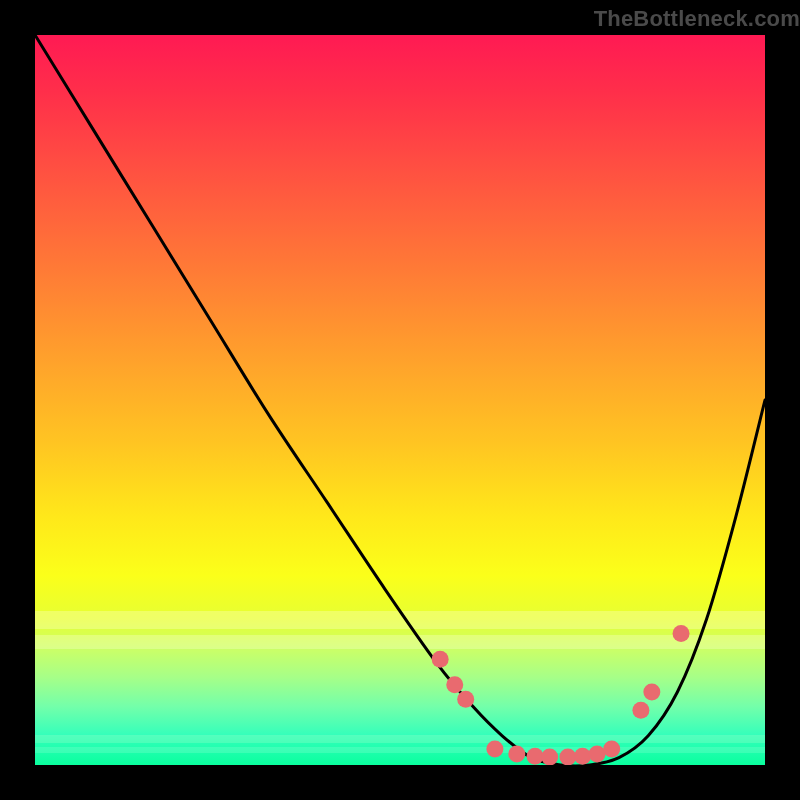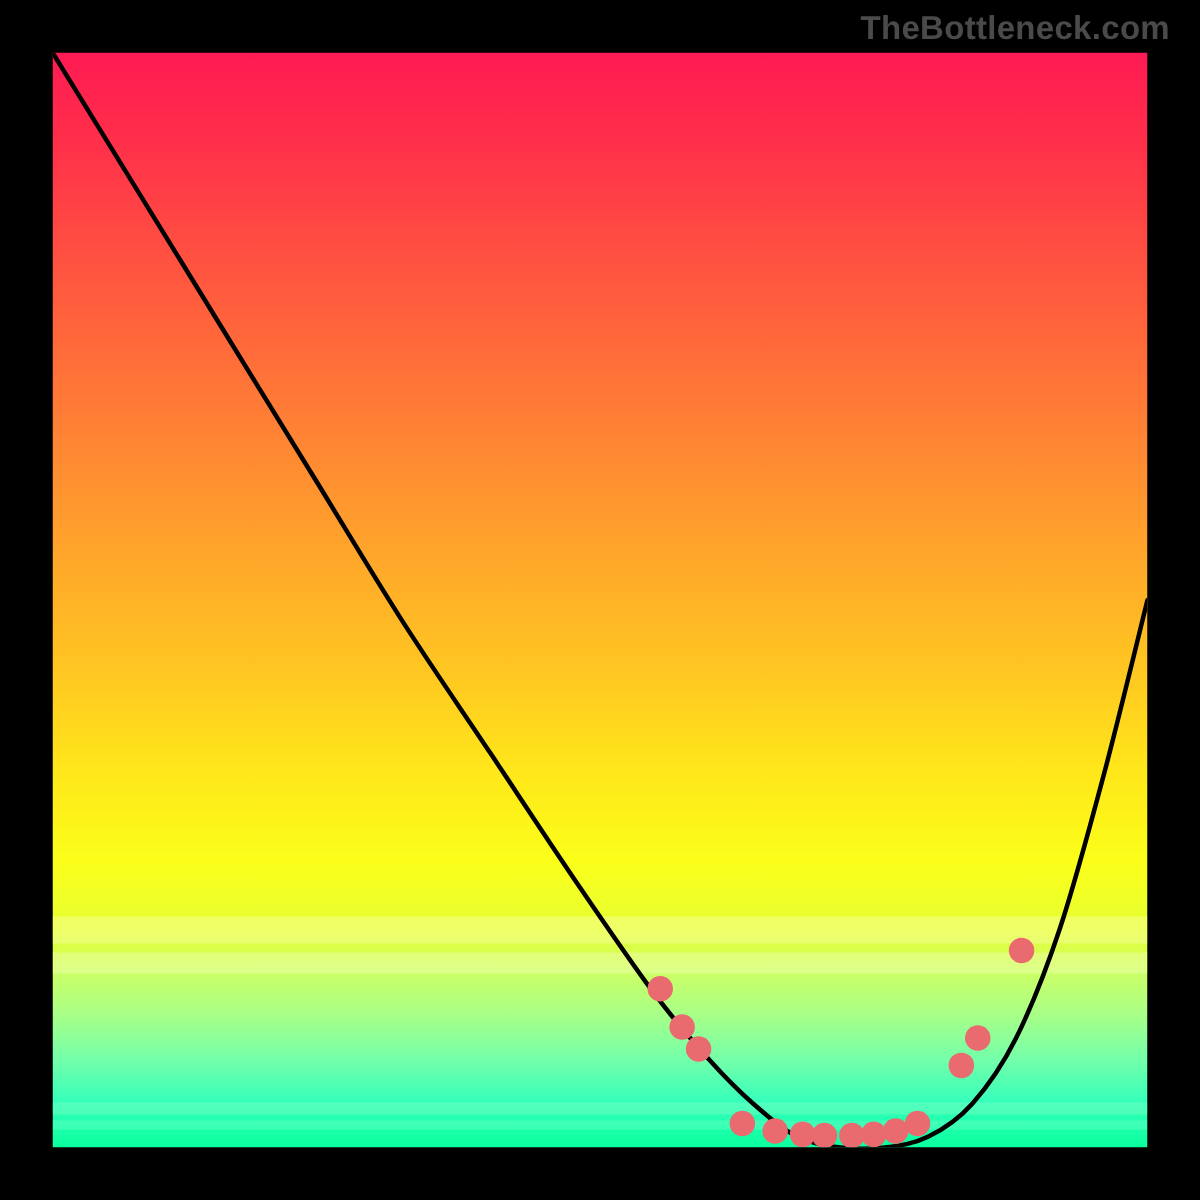--- a/index.html
+++ b/index.html
@@ -13,21 +13,21 @@
   }
   .container {
     position: relative;
     width: 800px;
     height: 800px;
     background: #000;
   }
   .watermark {
     position: absolute;
     top: 6px;
-    right: 20px;
+    right: 0;
     color: #4a4a4a;
     font-size: 22px;
     font-weight: bold;
     letter-spacing: 0.2px;
     z-index: 10;
   }
   .plot-area {
     position: absolute;
     left: 35px;
     top: 35px;

